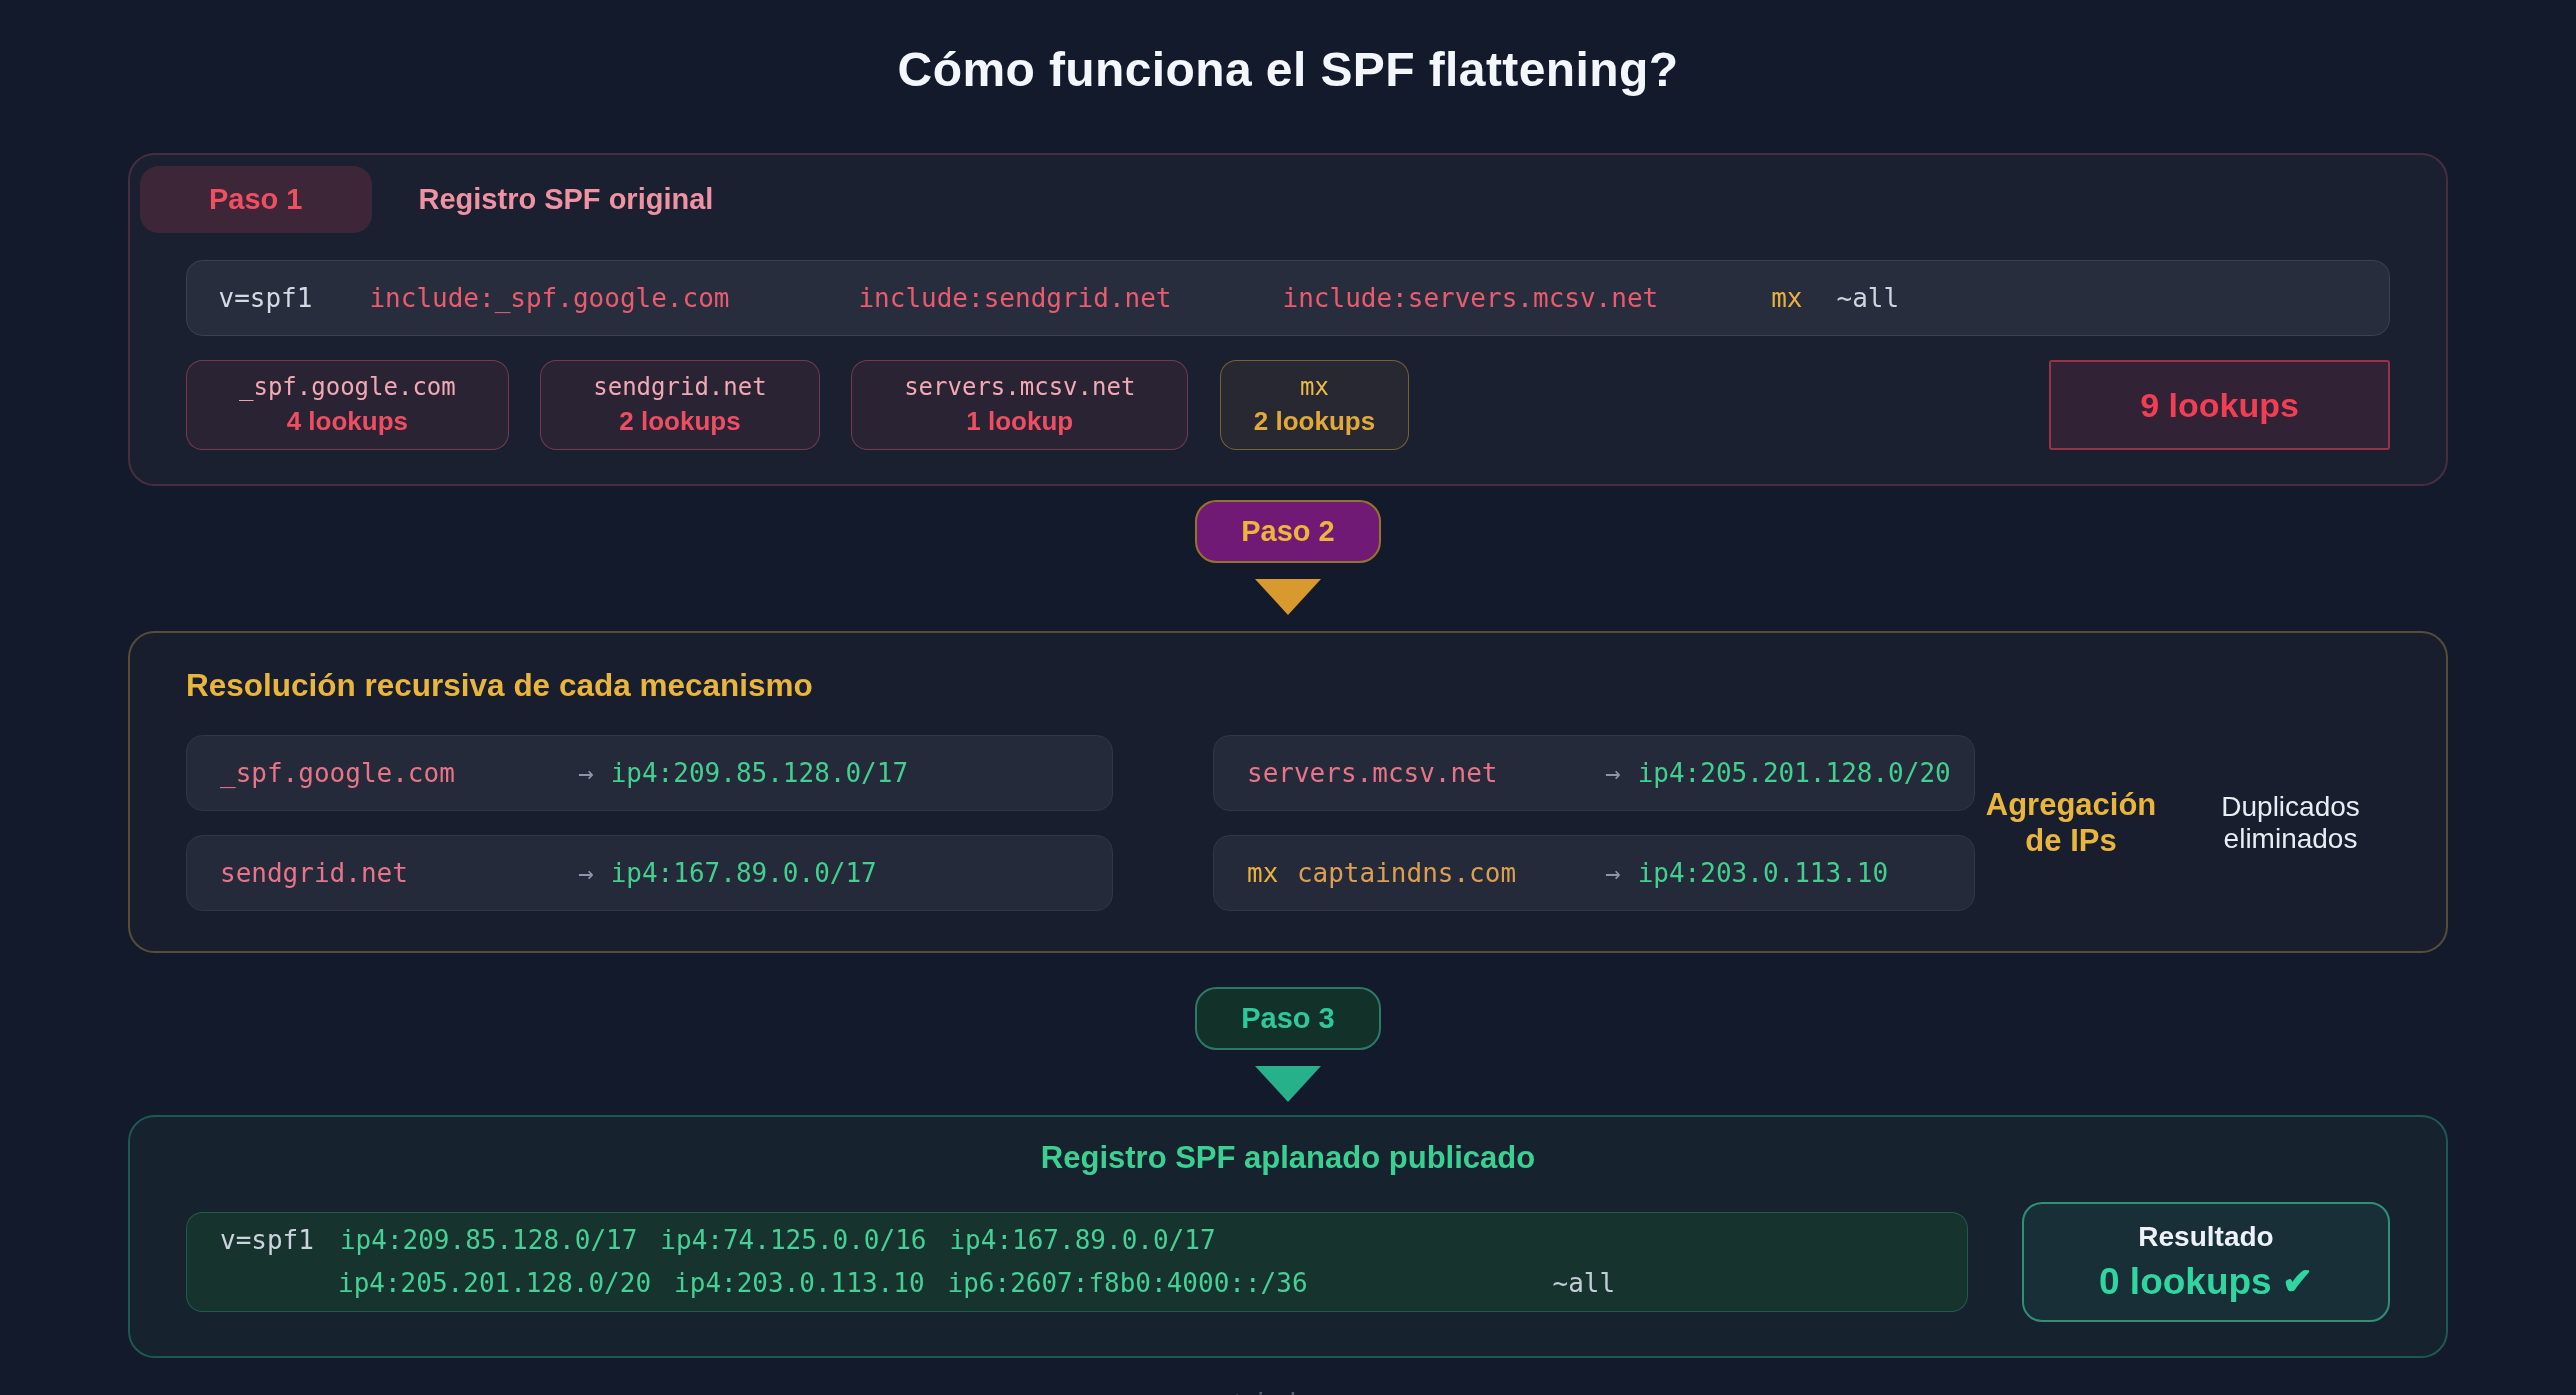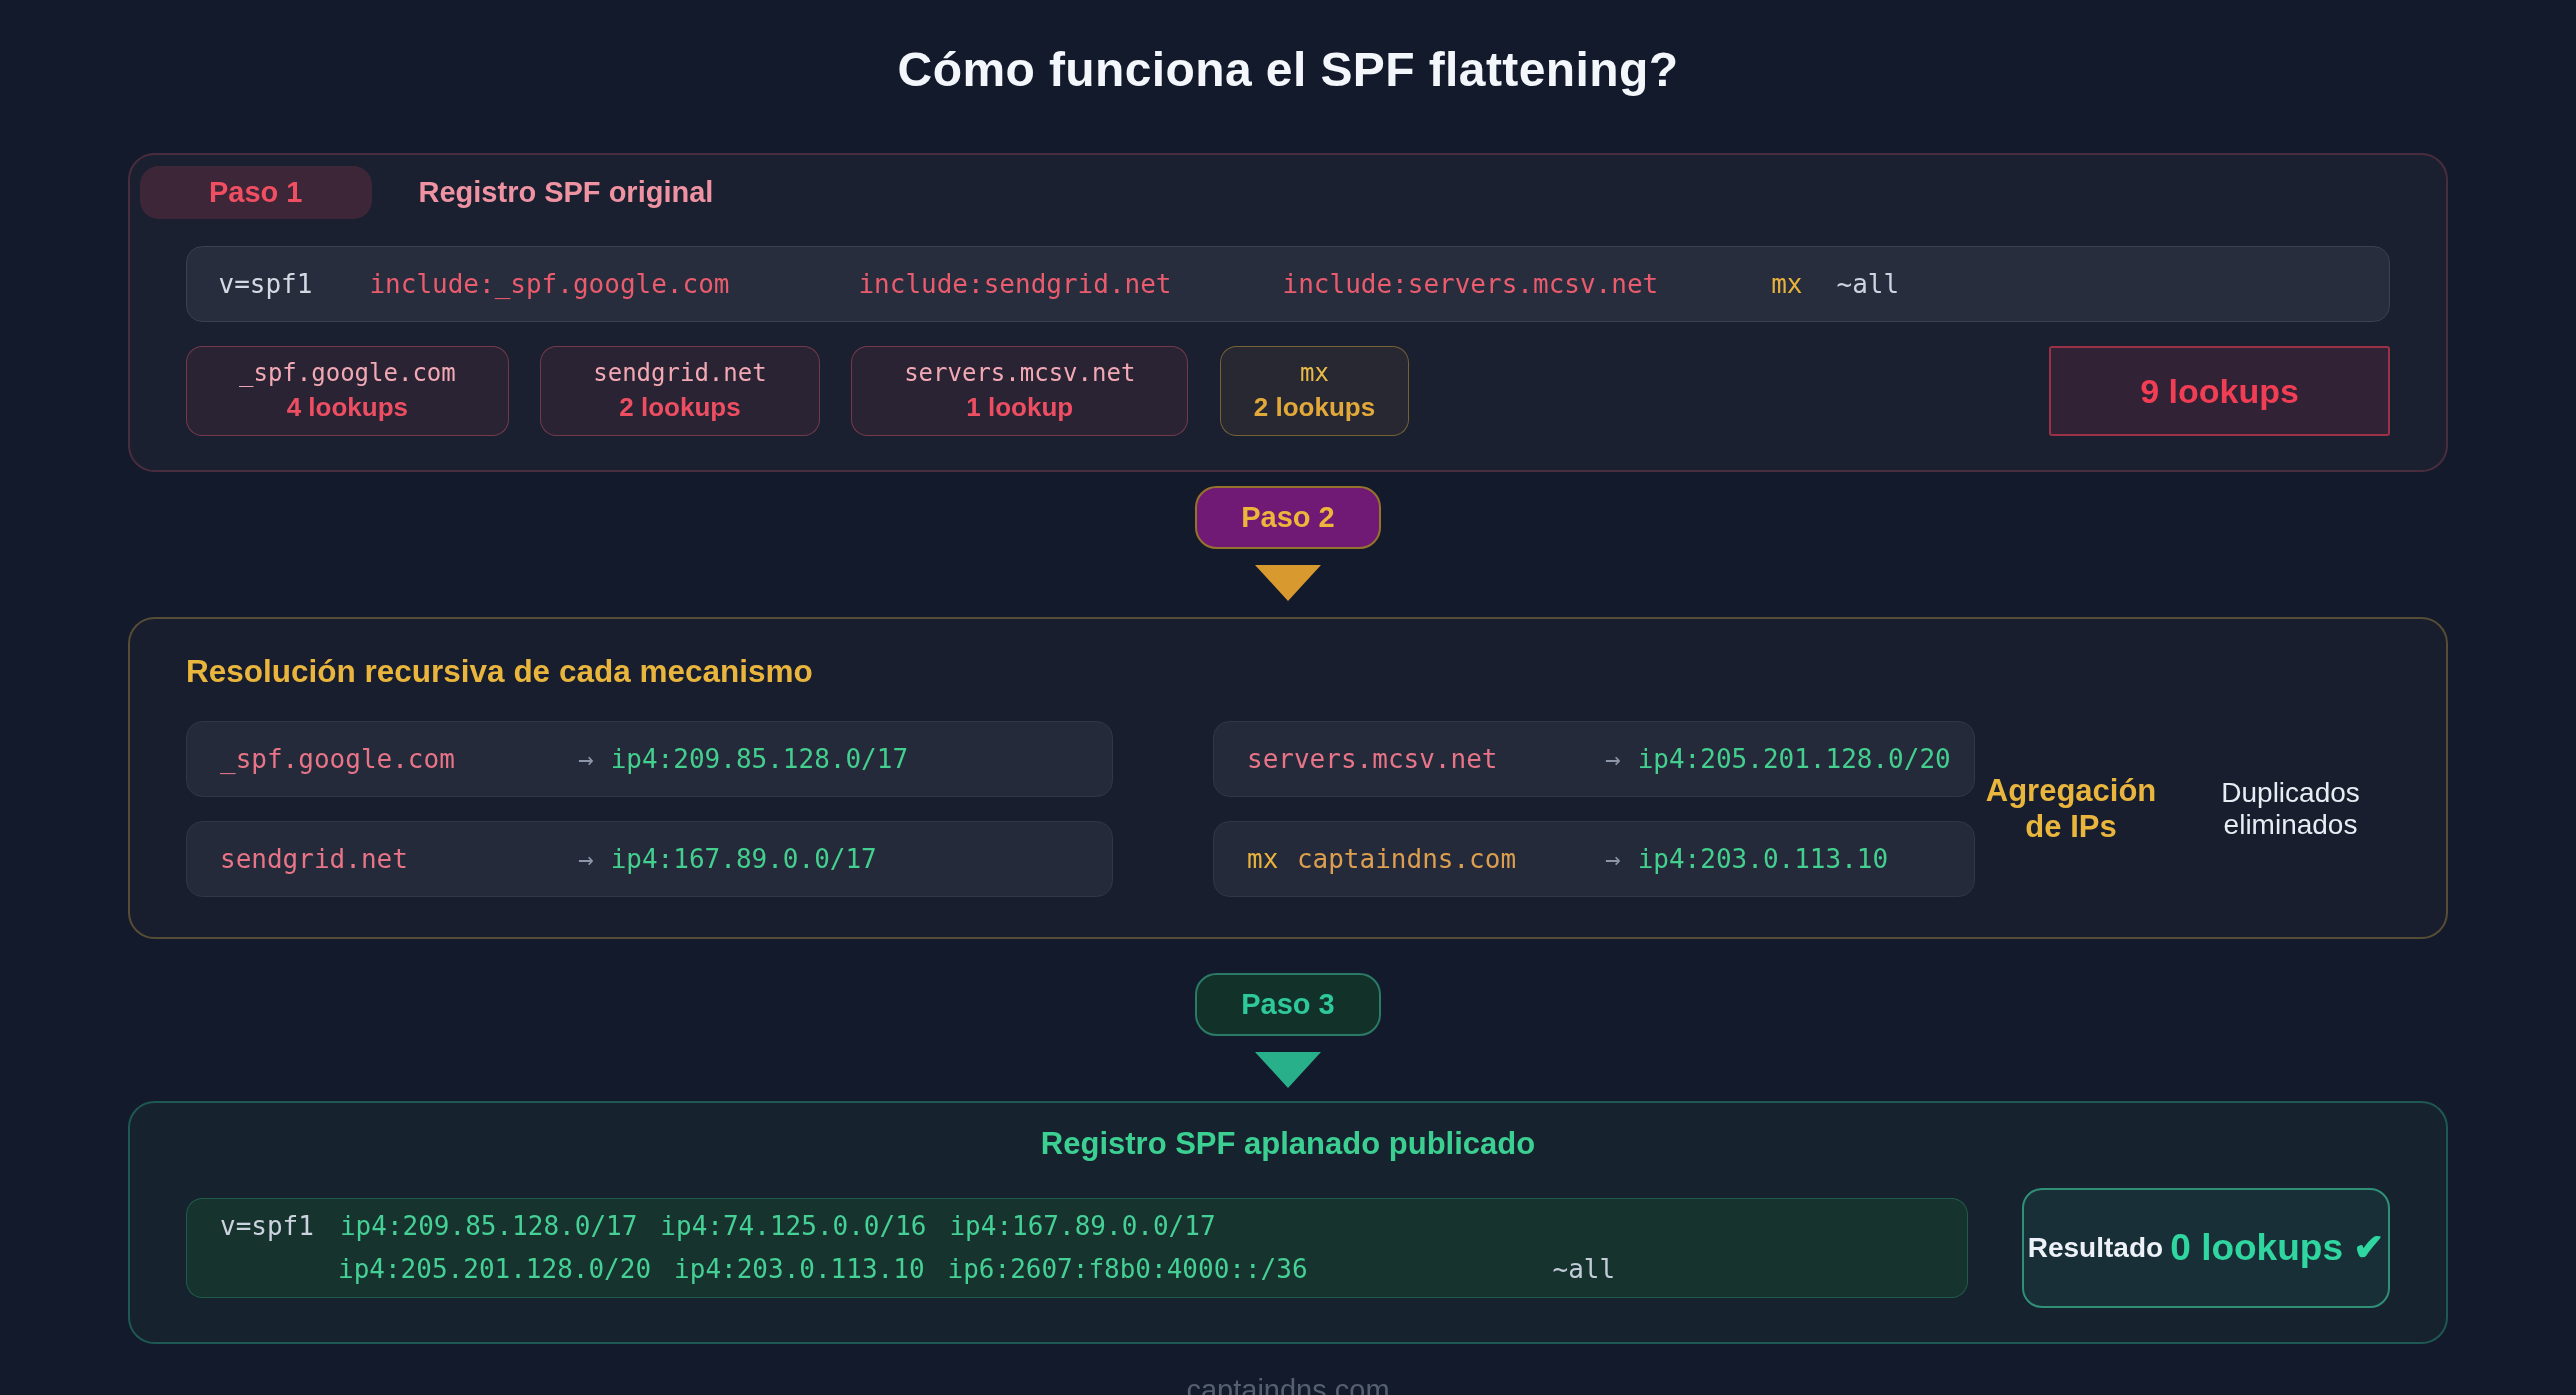--- a/index.html
+++ b/index.html
@@ -26,21 +26,21 @@
 
   
   .panel-step1 {
     margin-top:56px;
     background:#1b2031;
     border:2.1px solid rgba(236,92,112,.22);
     padding:11.4px 0 34px;
   }
   .step1-header { display:flex; align-items:center; margin-left:10px; }
   .badge-step1 {
-    height:53px; padding:2px 69px;
+    height:67px; padding:2px 69px;
     display:flex; align-items:center;
     border-radius:18.6px;
     background:rgba(236,73,95,.16);
     color:#f04e61;
     font-size:29px; font-weight:700;
   }
   .step1-label { margin-left:47px; color:#ef93a3; font-size:29px; font-weight:700; }
 
   .code-box {
     margin:27px 56px 0;
@@ -159,21 +159,21 @@
   .flat-line { display:flex; white-space:pre; }
   .flat-line2 { padding-left:118px; }
   .flat-prefix { color:#ccd3de; margin-right:26px; }
   .flat-ip { color:#45d095; margin-right:23px; }
   .flat-all { color:#c3ccd8; margin-left:222px; }
   .result-box {
     flex:1; height:120px;
     border-radius:20px;
     border:2.1px solid #2f8f77;
     background:rgba(46,200,156,.08);
-    display:flex; align-items:center; justify-content:center; gap:7.2px;
+    display:flex; flex-direction:column; align-items:center; justify-content:center; gap:7.2px;
   }
   .result-label { color:#eef2f8; font-size:28px; font-weight:600; }
   .result-value { color:#2fd6a0; font-size:37px; font-weight:700; }
 
   .footer { margin-top:30px; text-align:center; color:#55606f; font-size:29px; }
 </style>
 </head>
 <body>
 
 <h1 class="page-title">Cómo funciona el SPF flattening?</h1>

